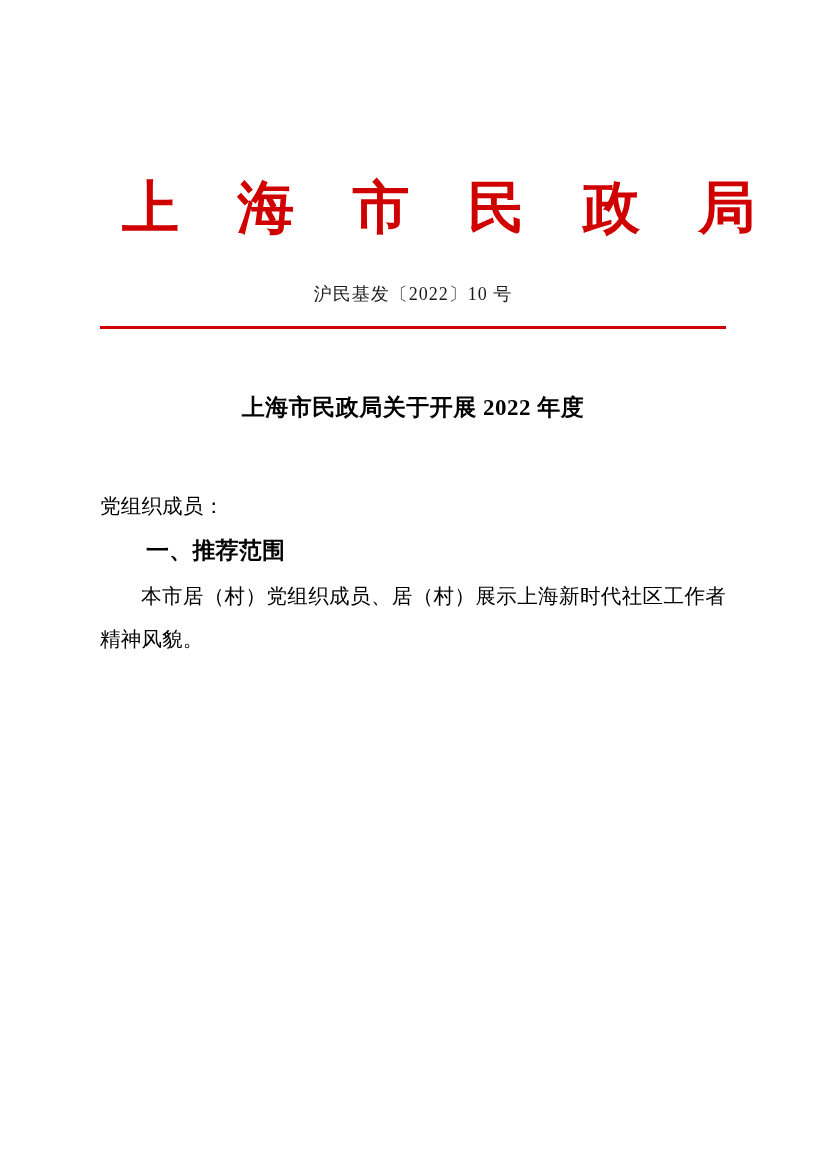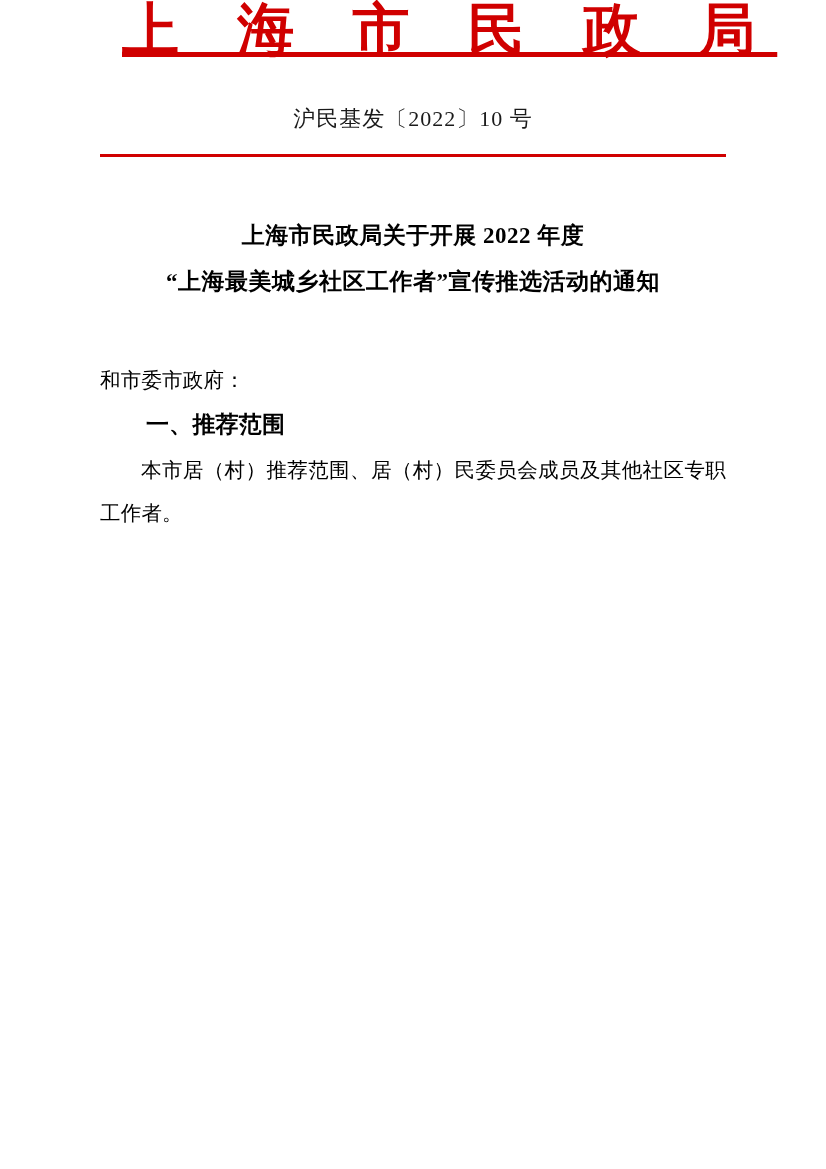--- a/index.html
+++ b/index.html
@@ -17,36 +17,36 @@
   }
   .page {
     position: relative;
     width: 826px;
     height: 1169px;
     box-sizing: border-box;
     padding: 0 100px;
   }
   
   .masthead {
+    margin-top: 178px;
     text-align: right;
     color: #d00000;
     font-family: "Liberation Serif", serif;
     font-weight: bold;
     font-size: 57px;
     letter-spacing: 22px;
     line-height: 1.05;
     white-space: nowrap;
     text-indent: 22px;
-    text-decoration: underline;
   }
   
   .doc-number {
     margin-top: 44px;
     text-align: center;
-    font-size: 22px;
+    font-size: 18px;
     letter-spacing: 1px;
     color: #1a1a1a;
   }
   
   .red-rule {
     margin-top: 20px;
     height: 3px;
     background: #d00000;
     width: 100%;
   }
@@ -90,22 +90,21 @@
 <div class="page">
 
   <div class="masthead">上 海 市 民 政 局</div>
 
   <div class="doc-number">沪民基发〔2022〕10 号</div>
 
   <div class="red-rule"></div>
 
   <div class="title-block">
     <span class="title-line">上海市民政局关于开展 2022 年度</span>
-    <span class="title-line">“上海最美城乡社区工作者”宣传推选活动的通知</span>
   </div>
 
   <div class="body-block">
-    <p class="salutation">和市委市政府：</p>
+    <p class="salutation">党组织成员：</p>
     <p class="section-head">一、推荐范围</p>
-    <p class="para">本市居（村）推荐范围、居（村）民委员会成员及其他社区专职工作者。</p>
+    <p class="para">本市居（村）党组织成员、居（村）展示上海新时代社区工作者精神风貌。</p>
   </div>
 
 </div>
 
 </body></html>

